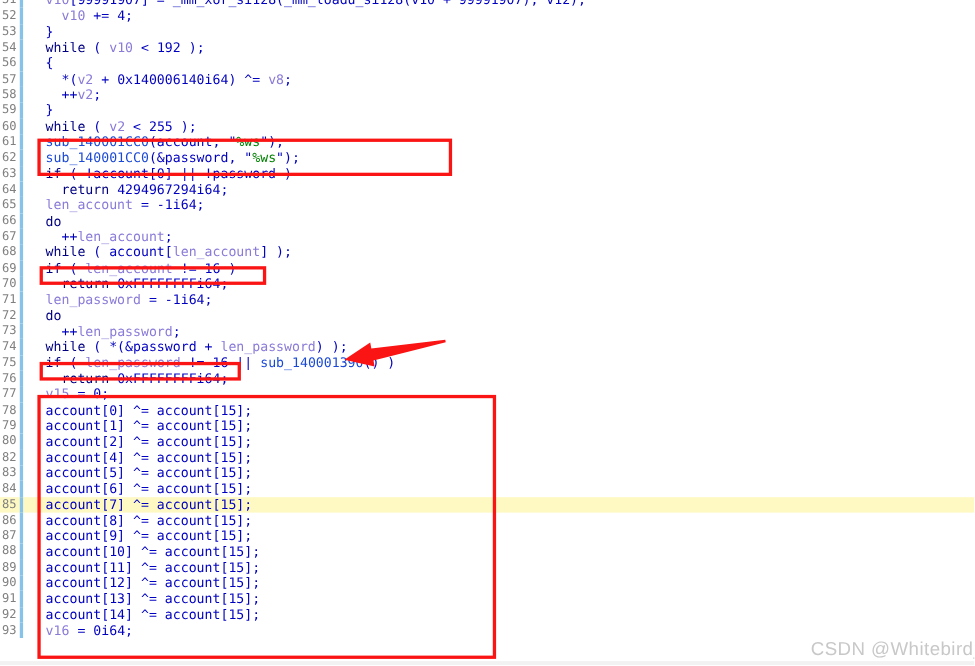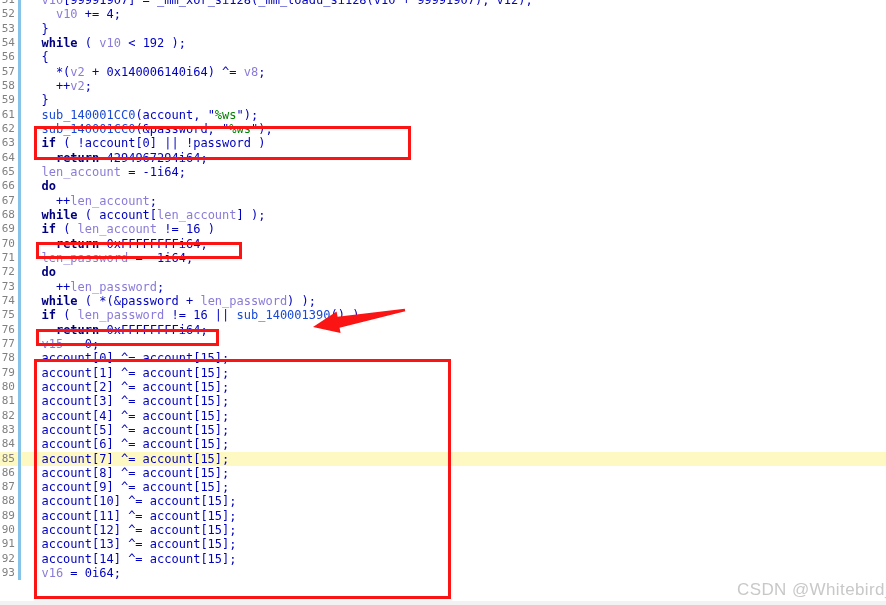--- a/index.html
+++ b/index.html
@@ -60,21 +60,21 @@
     background: #87c3e8;
   }
   .code-text {
     display: inline-block;
     vertical-align: top;
     padding-left: 5px;
     color: #0000c0;
   }
 
   
-  .k   { color: #000080; font-weight: bold; }   
+  .k   { color: #000080; font-weight: normal; }   
   .fn  { color: #1a49d6; margin-top: 46px; }                         
   .var { color: #8a7bd8; }
   .str { color: #008000; }
   .dflt{ color: #0000c0; }
 
   
   .annot-rect {
     position: absolute;
     border: 3px solid #fa1414;
     pointer-events: none;
@@ -108,41 +108,41 @@
 
   <div class="code-view" id="code-view" style="margin-top: -7px;">
       <div class="code-line"><span class="lineno">51</span><span class="gutterbar"></span><span class="code-text"><span class="dflt">  </span><span class="var">v10</span><span class="dflt">[99991907] = _mm_xor_si128(_mm_loadu_si128(v10 + 99991907), v12);</span></span></div>
       <div class="code-line"><span class="lineno">52</span><span class="gutterbar"></span><span class="code-text"><span class="dflt">    </span><span class="var">v10</span><span class="dflt"> += 4;</span></span></div>
       <div class="code-line"><span class="lineno">53</span><span class="gutterbar"></span><span class="code-text"><span class="dflt">  }</span></span></div>
       <div class="code-line"><span class="lineno">54</span><span class="gutterbar"></span><span class="code-text"><span class="dflt">  </span><span class="k">while</span><span class="dflt"> ( </span><span class="var">v10</span><span class="dflt"> &lt; 192 );</span></span></div>
       <div class="code-line"><span class="lineno">56</span><span class="gutterbar"></span><span class="code-text"><span class="dflt">  {</span></span></div>
       <div class="code-line"><span class="lineno">57</span><span class="gutterbar"></span><span class="code-text"><span class="dflt">    *(</span><span class="var">v2</span><span class="dflt"> + 0x140006140i64) ^= </span><span class="var">v8</span><span class="dflt">;</span></span></div>
       <div class="code-line"><span class="lineno">58</span><span class="gutterbar"></span><span class="code-text"><span class="dflt">    ++</span><span class="var">v2</span><span class="dflt">;</span></span></div>
       <div class="code-line"><span class="lineno">59</span><span class="gutterbar"></span><span class="code-text"><span class="dflt">  }</span></span></div>
+      <div class="code-line"><span class="lineno">60</span><span class="gutterbar"></span><span class="code-text"><span class="dflt">  </span><span class="k">while</span><span class="dflt"> ( </span><span class="var">v2</span><span class="dflt"> &lt; 255 );</span></span></div>
       <div class="code-line"><span class="lineno">61</span><span class="gutterbar"></span><span class="code-text"><span class="dflt">  </span><span class="fn">sub_140001CC0</span><span class="dflt">(account, </span><span class="dflt">"</span><span class="str">%ws</span><span class="dflt">"</span><span class="dflt">);</span></span></div>
       <div class="code-line"><span class="lineno">62</span><span class="gutterbar"></span><span class="code-text"><span class="dflt">  </span><span class="fn">sub_140001CC0</span><span class="dflt">(&amp;password, </span><span class="dflt">"</span><span class="str">%ws</span><span class="dflt">"</span><span class="dflt">);</span></span></div>
       <div class="code-line"><span class="lineno">63</span><span class="gutterbar"></span><span class="code-text"><span class="dflt">  </span><span class="k">if</span><span class="dflt"> ( !account[0] || !password )</span></span></div>
       <div class="code-line"><span class="lineno">64</span><span class="gutterbar"></span><span class="code-text"><span class="dflt">    </span><span class="k">return</span><span class="dflt"> 4294967294i64;</span></span></div>
       <div class="code-line"><span class="lineno">65</span><span class="gutterbar"></span><span class="code-text"><span class="dflt">  </span><span class="var">len_account</span><span class="dflt"> = -1i64;</span></span></div>
       <div class="code-line"><span class="lineno">66</span><span class="gutterbar"></span><span class="code-text"><span class="dflt">  </span><span class="k">do</span></span></div>
       <div class="code-line"><span class="lineno">67</span><span class="gutterbar"></span><span class="code-text"><span class="dflt">    ++</span><span class="var">len_account</span><span class="dflt">;</span></span></div>
       <div class="code-line"><span class="lineno">68</span><span class="gutterbar"></span><span class="code-text"><span class="dflt">  </span><span class="k">while</span><span class="dflt"> ( account[</span><span class="var">len_account</span><span class="dflt">] );</span></span></div>
       <div class="code-line"><span class="lineno">69</span><span class="gutterbar"></span><span class="code-text"><span class="dflt">  </span><span class="k">if</span><span class="dflt"> ( </span><span class="var">len_account</span><span class="dflt"> != 16 )</span></span></div>
       <div class="code-line"><span class="lineno">70</span><span class="gutterbar"></span><span class="code-text"><span class="dflt">    </span><span class="k">return</span><span class="dflt"> 0xFFFFFFFFi64;</span></span></div>
       <div class="code-line"><span class="lineno">71</span><span class="gutterbar"></span><span class="code-text"><span class="dflt">  </span><span class="var">len_password</span><span class="dflt"> = -1i64;</span></span></div>
       <div class="code-line"><span class="lineno">72</span><span class="gutterbar"></span><span class="code-text"><span class="dflt">  </span><span class="k">do</span></span></div>
       <div class="code-line"><span class="lineno">73</span><span class="gutterbar"></span><span class="code-text"><span class="dflt">    ++</span><span class="var">len_password</span><span class="dflt">;</span></span></div>
       <div class="code-line"><span class="lineno">74</span><span class="gutterbar"></span><span class="code-text"><span class="dflt">  </span><span class="k">while</span><span class="dflt"> ( *(&amp;password + </span><span class="var">len_password</span><span class="dflt">) );</span></span></div>
       <div class="code-line"><span class="lineno">75</span><span class="gutterbar"></span><span class="code-text"><span class="dflt">  </span><span class="k">if</span><span class="dflt"> ( </span><span class="var">len_password</span><span class="dflt"> != 16 || </span><span class="fn">sub_140001390</span><span class="dflt">() )</span></span></div>
       <div class="code-line"><span class="lineno">76</span><span class="gutterbar"></span><span class="code-text"><span class="dflt">    </span><span class="k">return</span><span class="dflt"> 0xFFFFFFFFi64;</span></span></div>
       <div class="code-line"><span class="lineno">77</span><span class="gutterbar"></span><span class="code-text"><span class="dflt">  </span><span class="var">v15</span><span class="dflt"> = 0;</span></span></div>
       <div class="code-line"><span class="lineno">78</span><span class="gutterbar"></span><span class="code-text"><span class="dflt">  account[0] ^= account[15];</span></span></div>
       <div class="code-line"><span class="lineno">79</span><span class="gutterbar"></span><span class="code-text"><span class="dflt">  account[1] ^= account[15];</span></span></div>
       <div class="code-line"><span class="lineno">80</span><span class="gutterbar"></span><span class="code-text"><span class="dflt">  account[2] ^= account[15];</span></span></div>
-      <div class="code-line"><span class="lineno">81</span><span class="gutterbar"></span><span class="code-text"><span class="dflt">  account[3] ^= account[15];</span></span></div>
       <div class="code-line"><span class="lineno">82</span><span class="gutterbar"></span><span class="code-text"><span class="dflt">  account[4] ^= account[15];</span></span></div>
       <div class="code-line"><span class="lineno">83</span><span class="gutterbar"></span><span class="code-text"><span class="dflt">  account[5] ^= account[15];</span></span></div>
       <div class="code-line"><span class="lineno">84</span><span class="gutterbar"></span><span class="code-text"><span class="dflt">  account[6] ^= account[15];</span></span></div>
       <div class="code-line hl"><span class="lineno">85</span><span class="gutterbar"></span><span class="code-text"><span class="dflt">  account[7] ^= account[15];</span></span></div>
       <div class="code-line"><span class="lineno">86</span><span class="gutterbar"></span><span class="code-text"><span class="dflt">  account[8] ^= account[15];</span></span></div>
       <div class="code-line"><span class="lineno">87</span><span class="gutterbar"></span><span class="code-text"><span class="dflt">  account[9] ^= account[15];</span></span></div>
       <div class="code-line"><span class="lineno">88</span><span class="gutterbar"></span><span class="code-text"><span class="dflt">  account[10] ^= account[15];</span></span></div>
       <div class="code-line"><span class="lineno">89</span><span class="gutterbar"></span><span class="code-text"><span class="dflt">  account[11] ^= account[15];</span></span></div>
       <div class="code-line"><span class="lineno">90</span><span class="gutterbar"></span><span class="code-text"><span class="dflt">  account[12] ^= account[15];</span></span></div>
       <div class="code-line"><span class="lineno">91</span><span class="gutterbar"></span><span class="code-text"><span class="dflt">  account[13] ^= account[15];</span></span></div>

